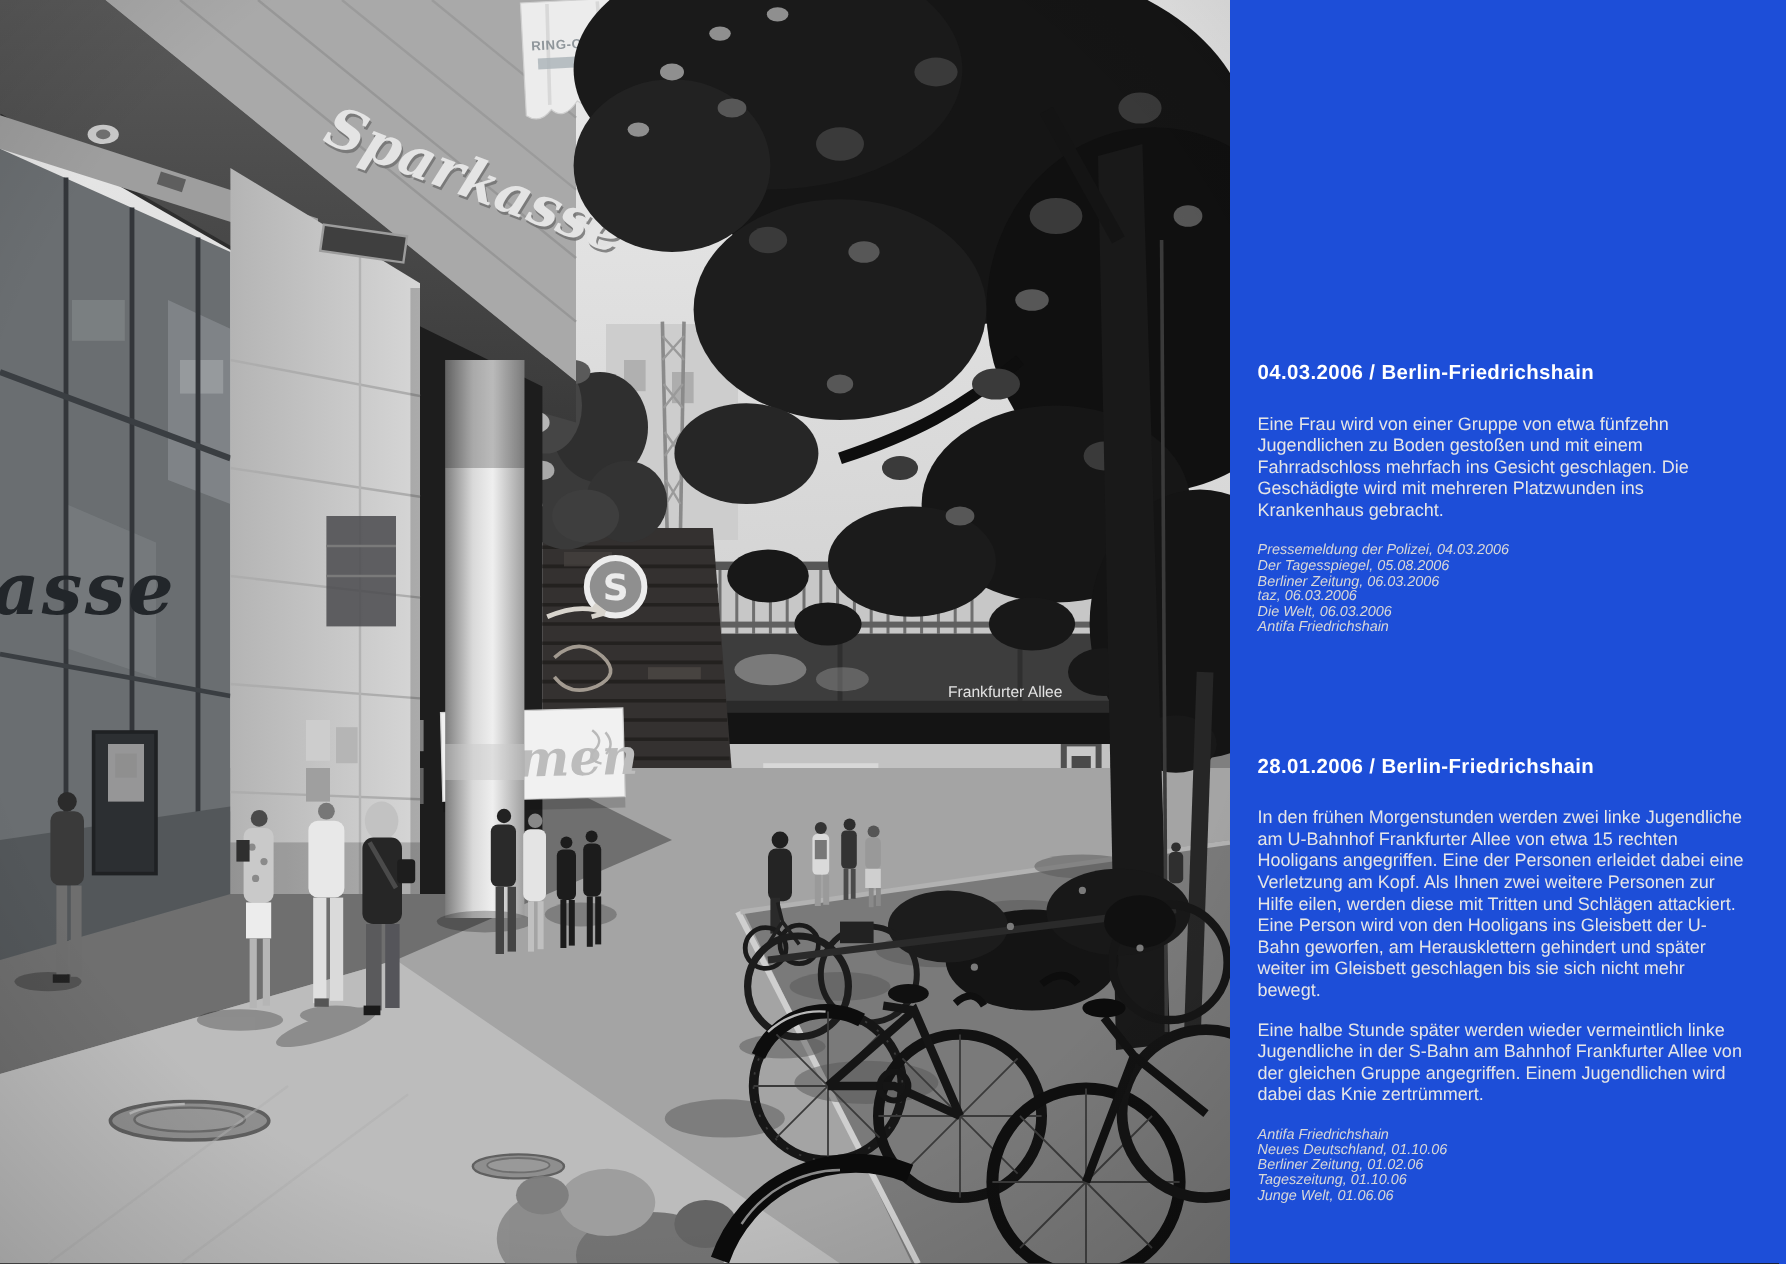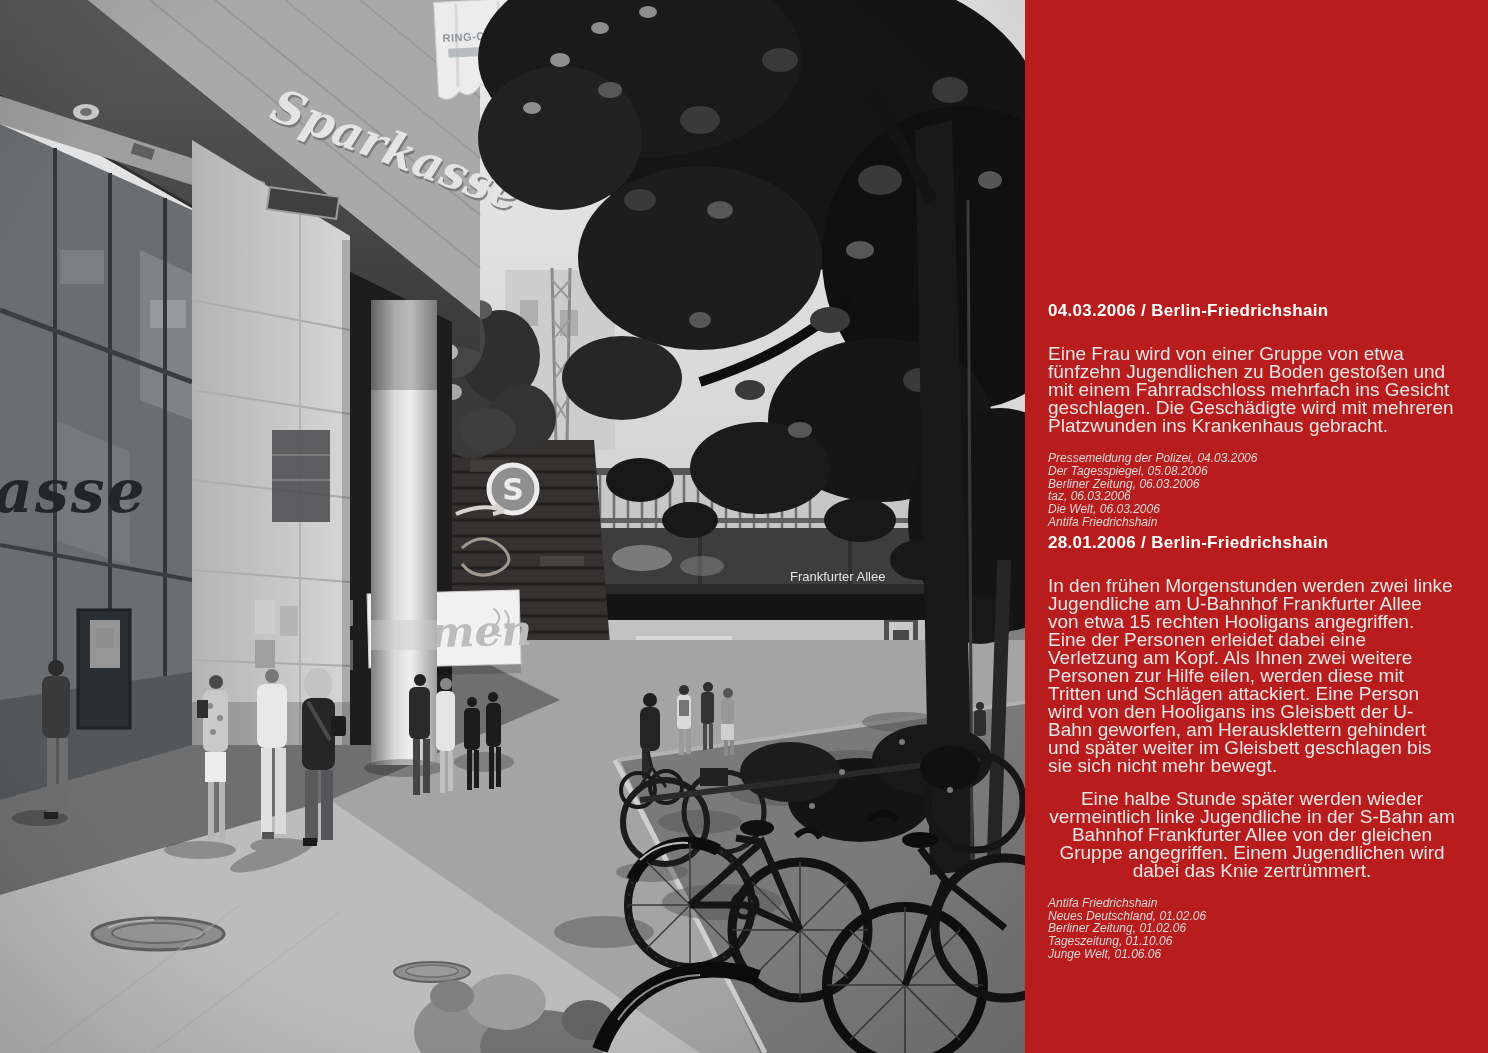--- a/index.html
+++ b/index.html
@@ -1,29 +1,29 @@
 <!DOCTYPE html>
 <html><head>
 <meta charset="utf-8">
 <style>
   html,body{margin:0;padding:0;background:#1b1b1b;}
   .stage{position:relative;width:1488px;height:1053px;overflow:hidden;background:#1b1b1b;
          font-family:"Liberation Sans",sans-serif;}
   .photo{position:absolute;left:0;top:0;width:1025px;height:1053px;margin:0;}
   .photo svg{display:block;}
-  .panel{position:absolute;left:1025px;top:0;width:463px;height:1053px;background:#b91c1c;
+  .panel{position:absolute;left:1025px;top:0;width:463px;height:1053px;background:#1d4ed8;
          box-sizing:border-box;padding:297px 28px 0 23px;color:#e8e8e8;}
   .entry-title{margin:0;font-size:17px;line-height:27px;font-weight:bold;color:#ffffff;
                letter-spacing:0.3px;}
   .entry-title span{display:block;}
-  .entry-body{margin:21px 0 0 0;font-size:19px;line-height:18px;color:#e6e6e6;width:408px;}
-  .entry-body + .entry-body{margin-top:15px;text-align:center;}
+  .entry-body{margin:21px 0 0 0;font-size:15px;line-height:18px;color:#e6e6e6;width:408px;}
+  .entry-body + .entry-body{margin-top:15px;}
   .sources{margin:17px 0 0 0;padding:0;list-style:none;font-style:italic;font-size:12px;
            line-height:12.8px;color:#d8d8d8;}
-  .entry + .entry{}
+  .entry + .entry{margin-top:96px;}
   
   .script{font-family:"DejaVu Serif",serif;font-style:italic;font-weight:bold;}
 </style>
 </head>
 <body>
 
 <div class="stage">
 
   <figure class="photo">
     <svg viewBox="0 0 1025 1053" width="1025" height="1053">
@@ -549,21 +549,21 @@
     </section>
 
     <section class="entry">
       <h2 class="entry-title">
         <span>28.01.2006 / Berlin-Friedrichshain</span>
       </h2>
       <p class="entry-body">In den frühen Morgenstunden werden zwei linke Jugendliche am U-Bahnhof Frankfurter Allee von etwa 15 rechten Hooligans angegriffen. Eine der Personen erleidet dabei eine Verletzung am Kopf. Als Ihnen zwei weitere Personen zur Hilfe eilen, werden diese mit Tritten und Schlägen attackiert. Eine Person wird von den Hooligans ins Gleisbett der U-Bahn geworfen, am Herausklettern gehindert und später weiter im Gleisbett geschlagen bis sie sich nicht mehr bewegt.</p>
       <p class="entry-body">Eine halbe Stunde später werden wieder vermeintlich linke Jugendliche in der S-Bahn am Bahnhof Frankfurter Allee von der gleichen Gruppe angegriffen. Einem Jugendlichen wird dabei das Knie zertrümmert.</p>
       <ul class="sources">
         <li>Antifa Friedrichshain</li>
-        <li>Neues Deutschland, 01.02.06</li>
+        <li>Neues Deutschland, 01.10.06</li>
         <li>Berliner Zeitung, 01.02.06</li>
         <li>Tageszeitung, 01.10.06</li>
         <li>Junge Welt, 01.06.06</li>
       </ul>
     </section>
 
   </aside>
 </div>
 
 </body></html>

